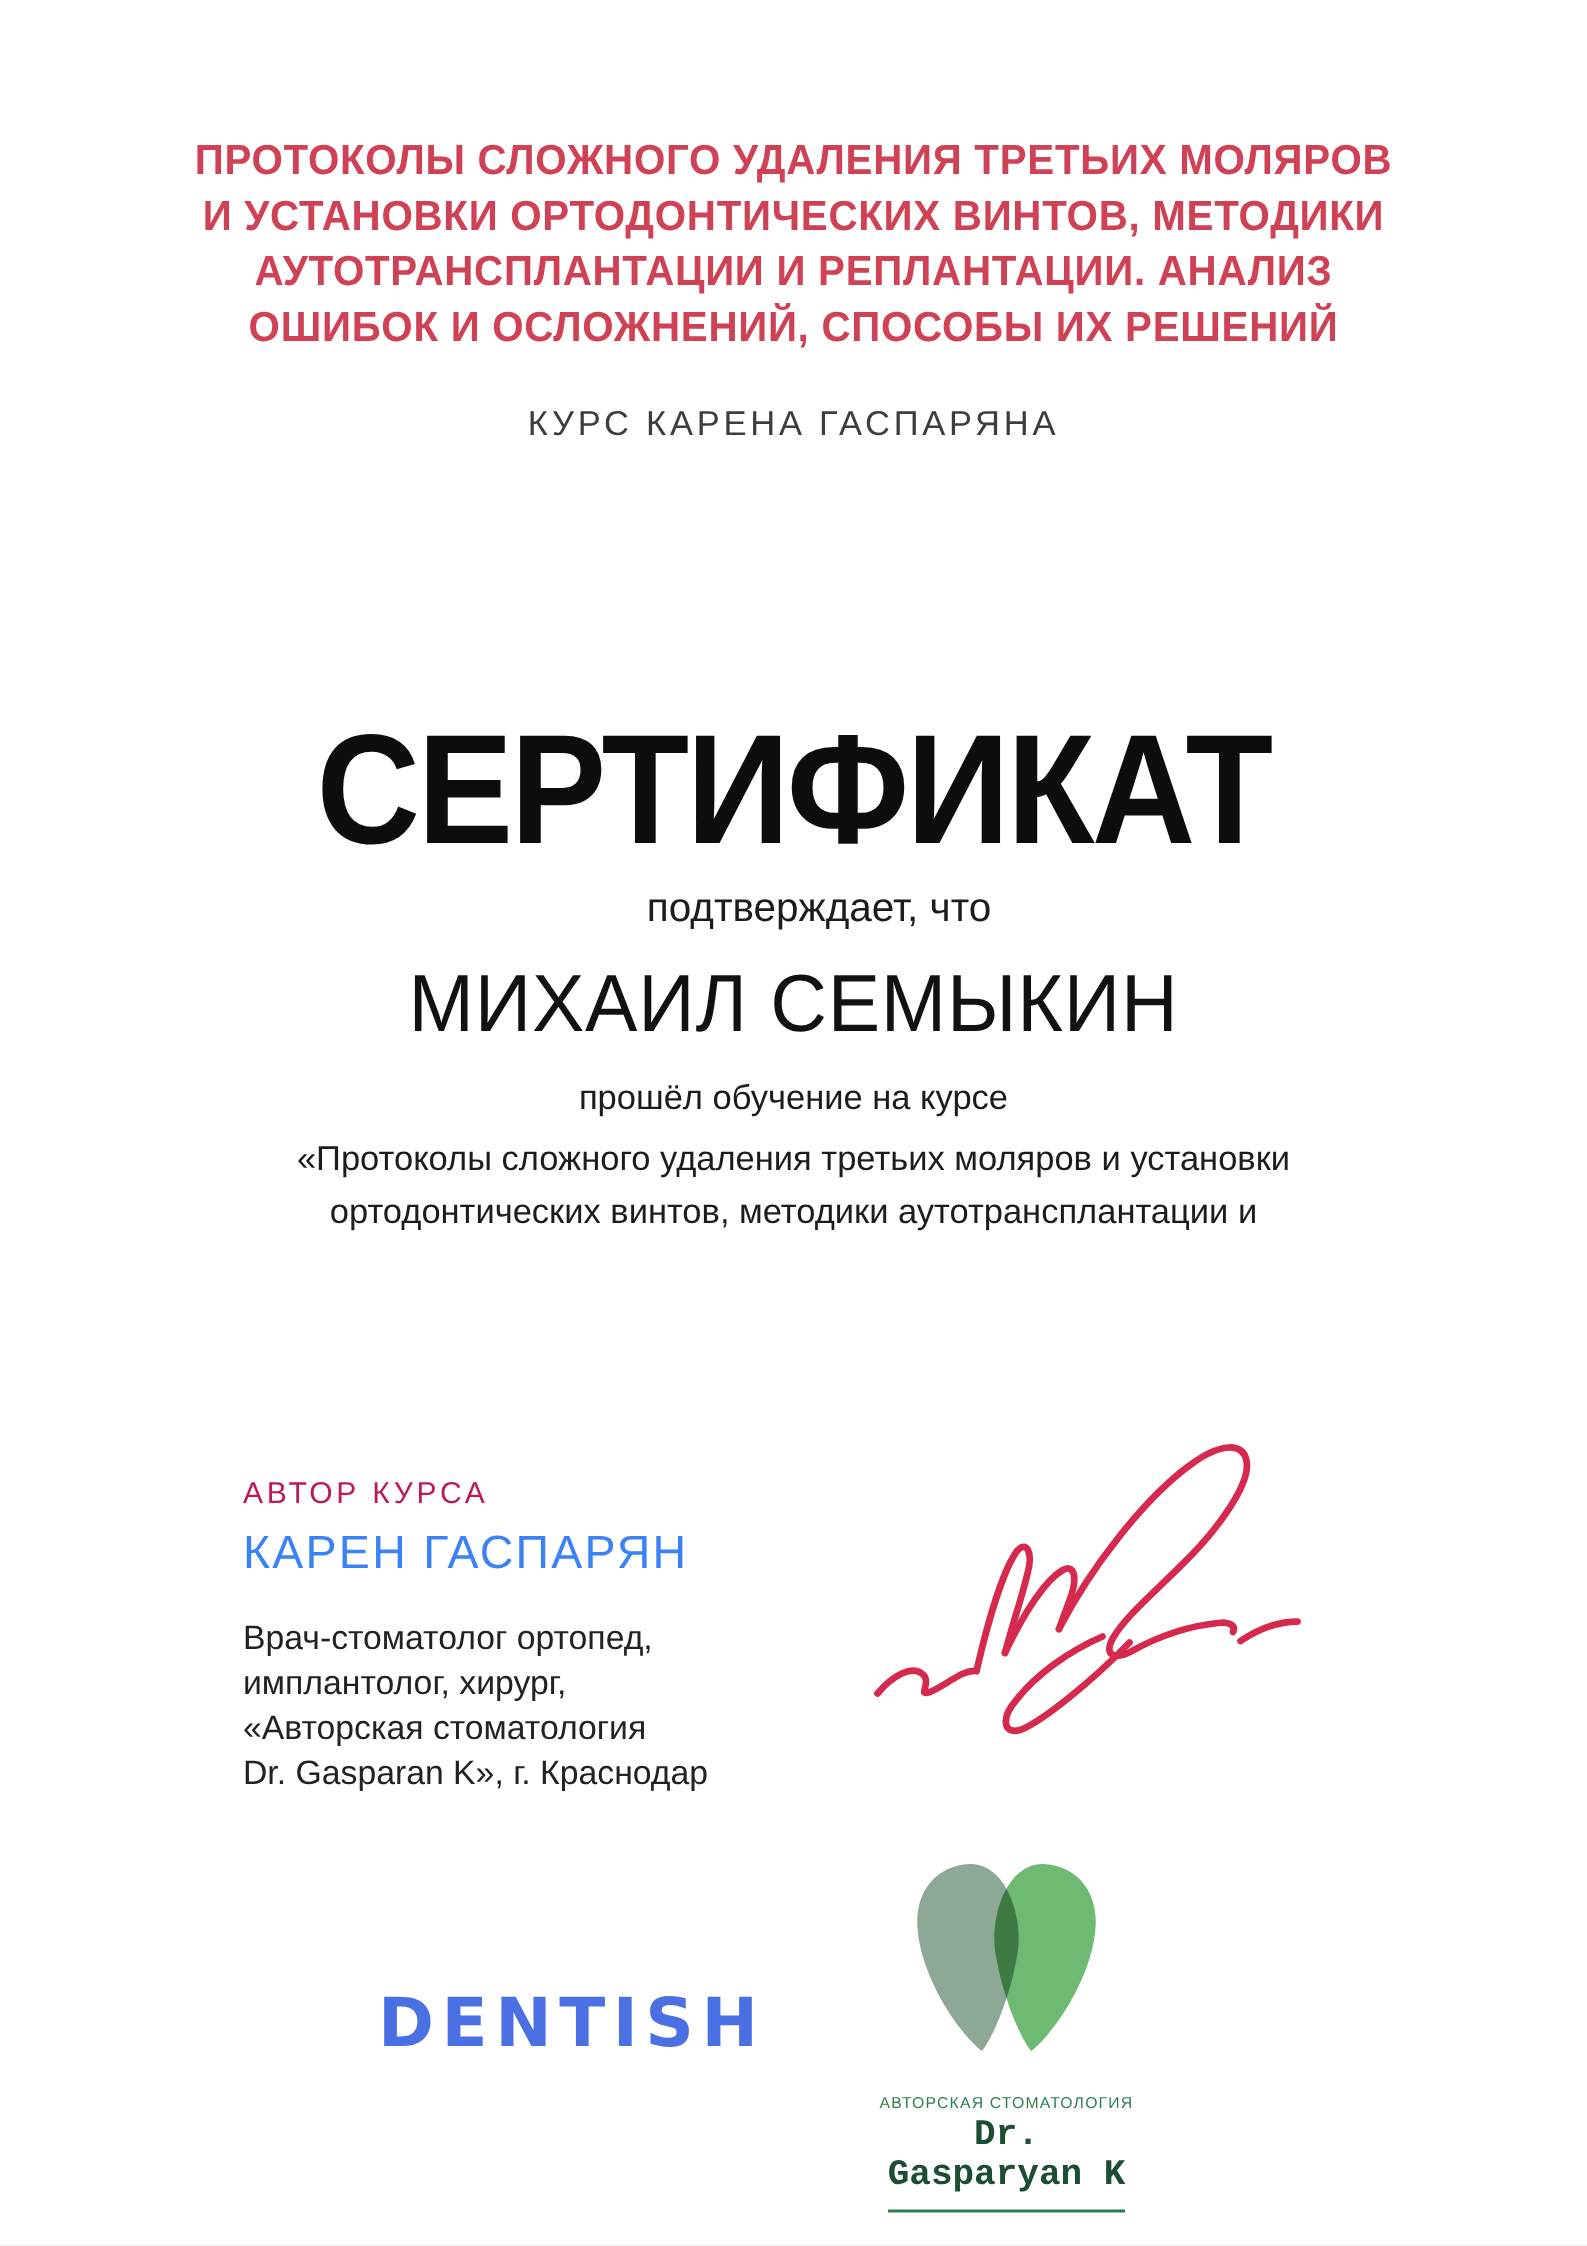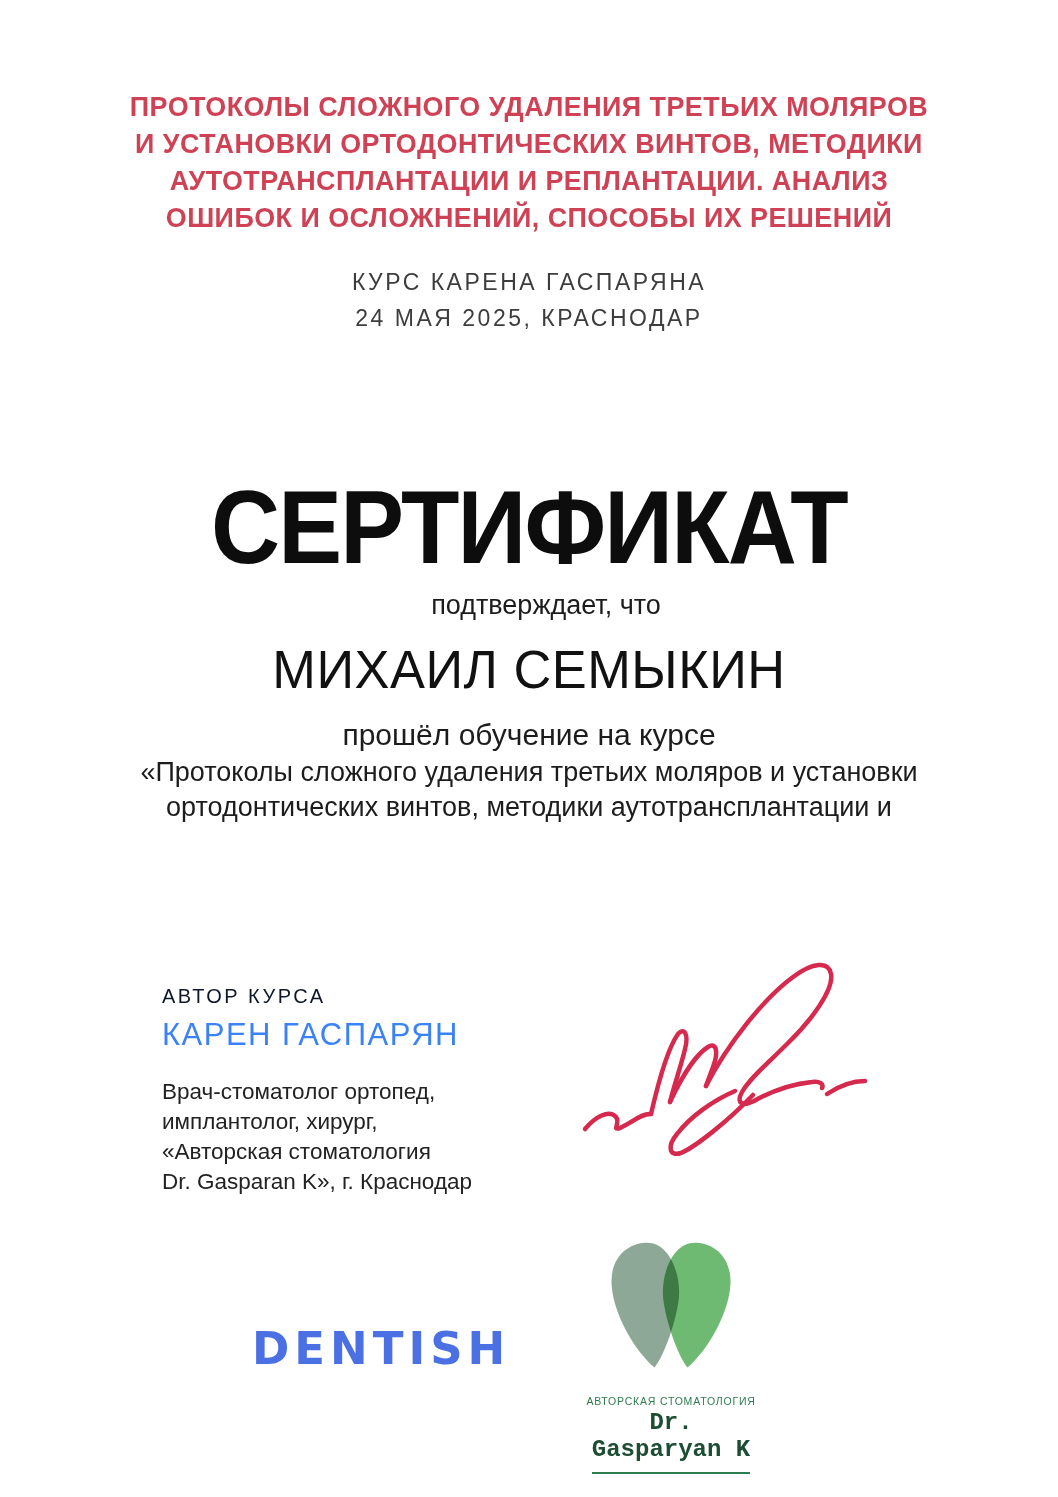--- a/index.html
+++ b/index.html
@@ -51,34 +51,34 @@
   .recipient{
     top:638px;
     font-size:54px;
     font-weight:400;
     letter-spacing:.5px;
     color:#111;
     transform:scaleX(.97);
     white-space:nowrap;
   }
 
-  .completed{ top:718px; font-size:30px; color:#1c1c1c; }
-
-  .quote{ top:755px; font-size:27px; line-height:35px; color:#1c1c1c; }
+  .completed{ top:718px; font-size:23px; color:#1c1c1c; }
+
+  .quote{ top:755px; font-size:23px; line-height:35px; color:#1c1c1c; }
 
   
   .author{
     position:absolute;
     left:162px;top:985px;
     text-align:left;
   }
   .author-label{
     font-size:20px;
     letter-spacing:2.5px;
-    color:#0f172a;
+    color:#be185d;
   }
   .author-name{
     margin-top:9px;
     font-size:31px;
     letter-spacing:1.5px;
     color:#3b82f6;
     font-weight:400;
   }
   .author-bio{
     margin-top:24px;
@@ -139,21 +139,20 @@
 
   <div class="center main-title">
     <div>ПРОТОКОЛЫ СЛОЖНОГО УДАЛЕНИЯ ТРЕТЬИХ МОЛЯРОВ</div>
     <div>И УСТАНОВКИ ОРТОДОНТИЧЕСКИХ ВИНТОВ, МЕТОДИКИ</div>
     <div>АУТОТРАНСПЛАНТАЦИИ И РЕПЛАНТАЦИИ. АНАЛИЗ</div>
     <div>ОШИБОК И ОСЛОЖНЕНИЙ, СПОСОБЫ ИХ РЕШЕНИЙ</div>
   </div>
 
   <div class="center subtitle">
     <div>КУРС КАРЕНА ГАСПАРЯНА</div>
-    <div>24 МАЯ 2025, КРАСНОДАР</div>
   </div>
 
   <div class="center cert-title">СЕРТИФИКАТ</div>
 
   <div class="center confirms">подтверждает, что</div>
 
   <div class="center recipient">МИХАИЛ СЕМЫКИН</div>
 
   <div class="center completed">прошёл обучение на курсе</div>
 

